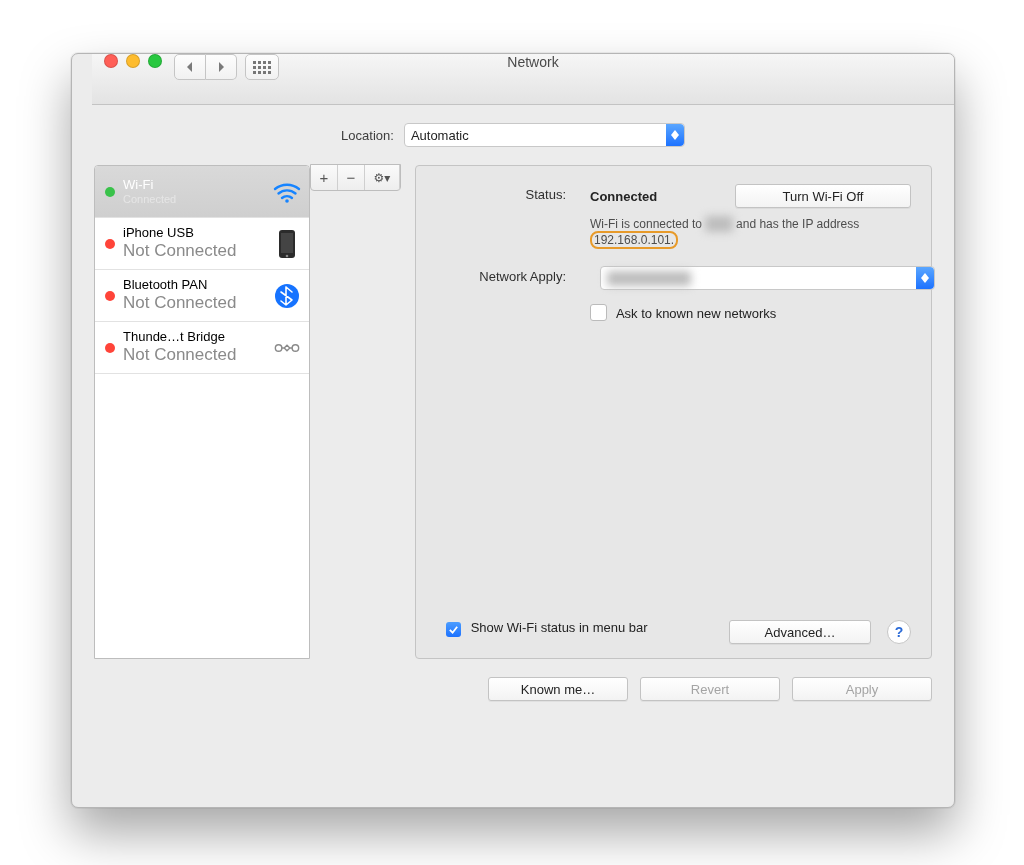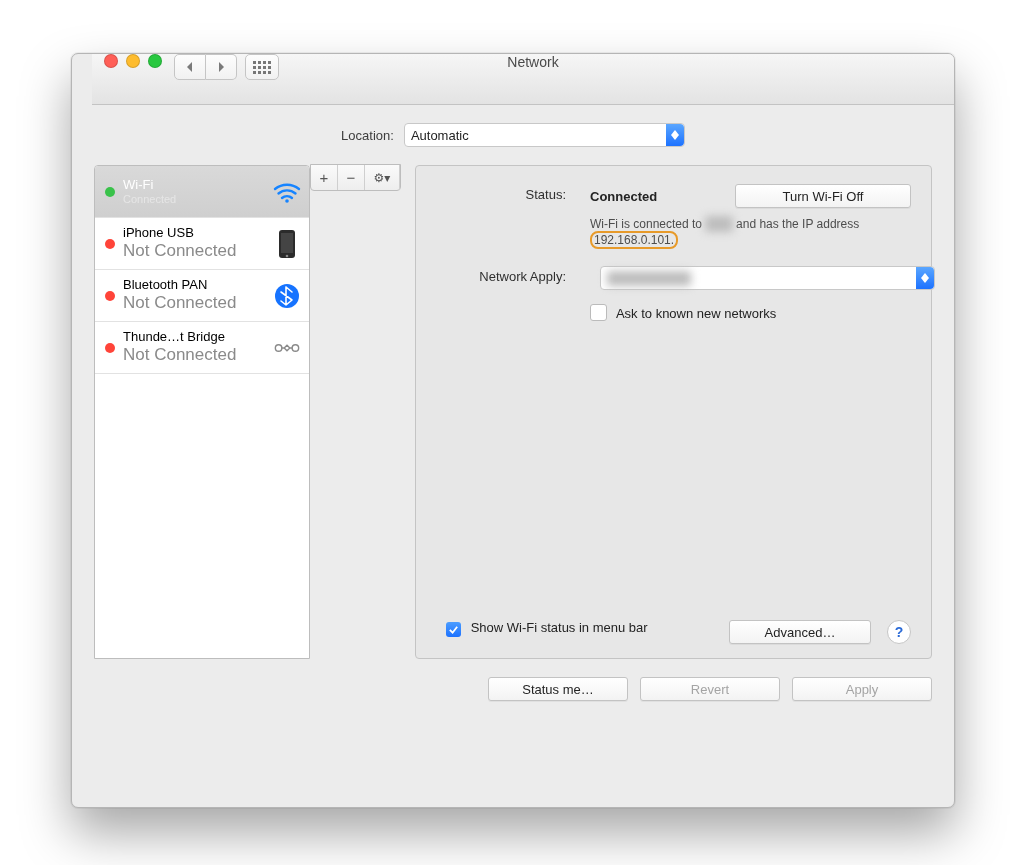--- a/index.html
+++ b/index.html
@@ -292,18 +292,18 @@
           <span class="btn" style="width:112px">Advanced…</span>
           <div class="help-circle">
             <span>?</span>
           </div>
         </div>
       </div>
     </div>
   </div>
 
   <div class="bottom-bar">
-    <span class="btn">Status me…</span>
+    <span class="btn">Known me…</span>
     <span class="btn disabled">Revert</span>
     <span class="btn disabled">Apply</span>
   </div>
 
 </div>
 
 </body></html>

